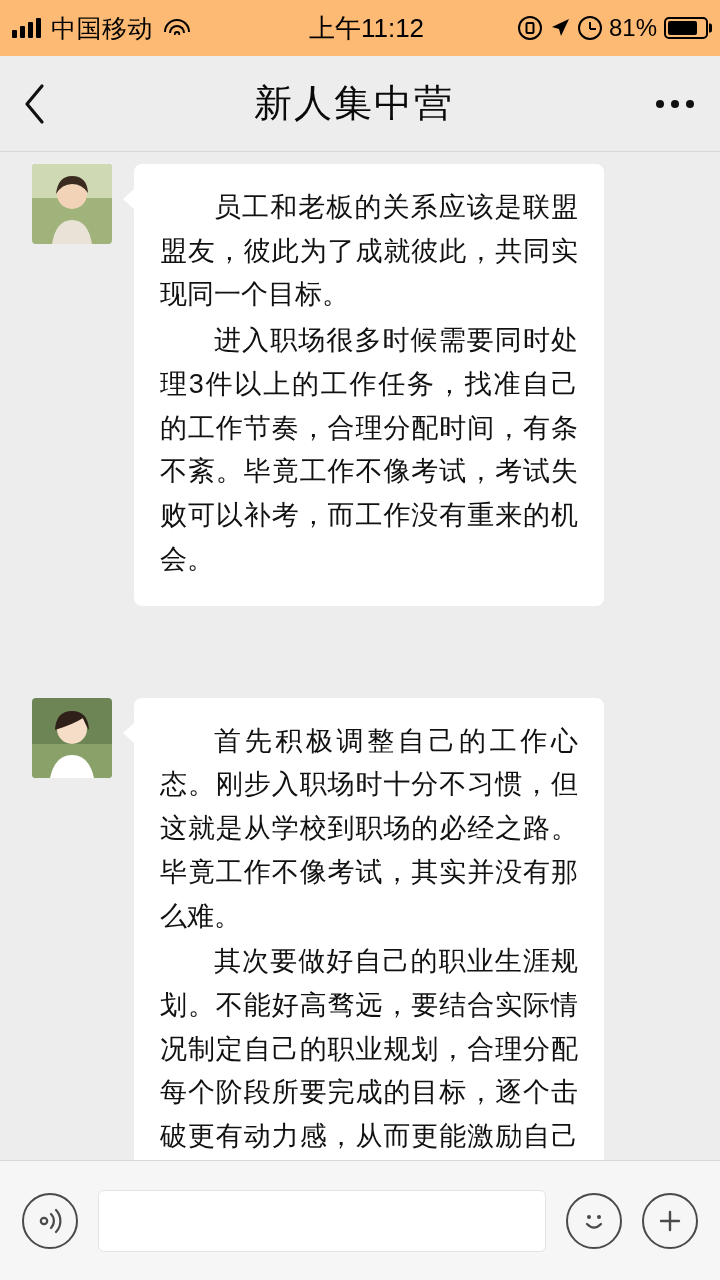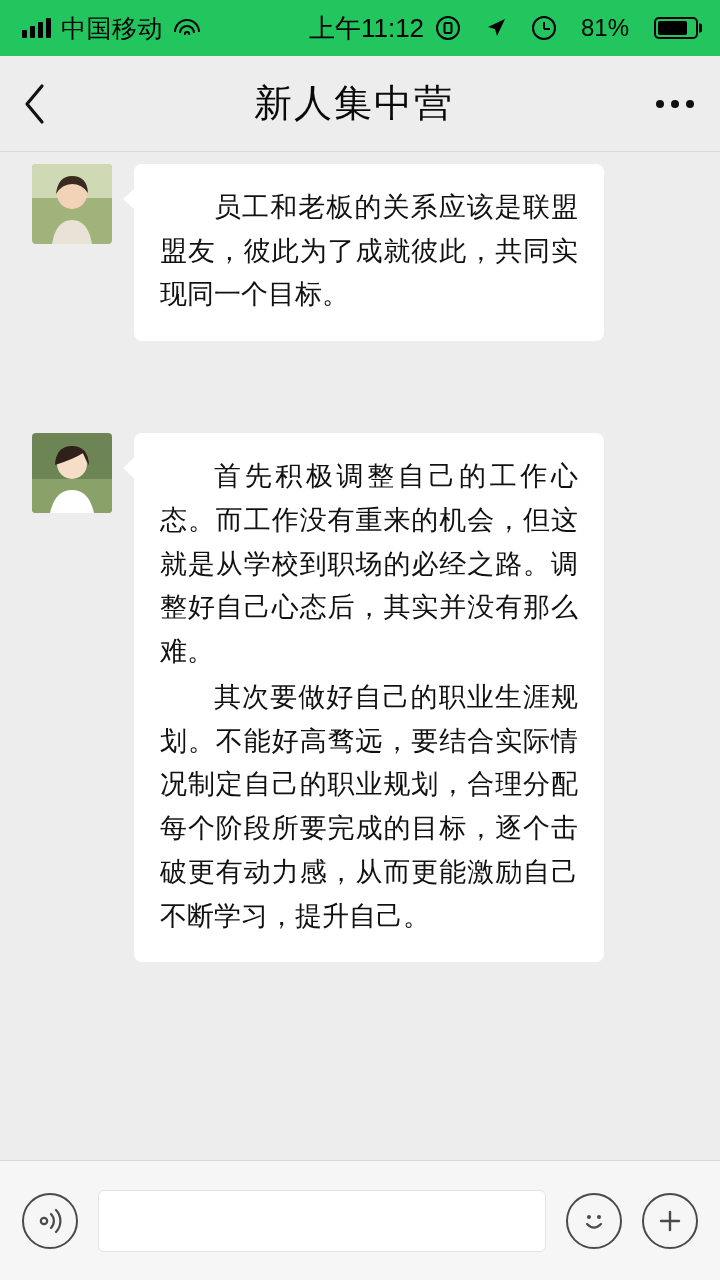--- a/index.html
+++ b/index.html
@@ -7,24 +7,24 @@
     width: 720px; height: 1280px;
     font-family: "Liberation Sans", "DejaVu Sans", sans-serif;
     background: #ededed;
     overflow: hidden;
   }
   body { position: relative; }
 
   
   .status-bar {
     height: 56px;
-    background: #22c55e;
+    background: #fdba74;
     display: flex;
     align-items: center;
-    padding: 0 22px;
+    padding: 0 12px;
     position: relative;
   }
   .status-left { display: flex; align-items: center; gap: 10px; }
   .signal-bars { display: flex; align-items: flex-end; gap: 3px; height: 20px; }
   .signal-bars i { display: block; width: 5px; background: #000; border-radius: 1px; }
   .signal-bars i:nth-child(1) { height: 8px; }
   .signal-bars i:nth-child(2) { height: 12px; }
   .signal-bars i:nth-child(3) { height: 16px; }
   .signal-bars i:nth-child(4) { height: 20px; }
   .carrier { font-size: 25px; color: #000; letter-spacing: 0.5px; }
@@ -32,21 +32,21 @@
   .wifi span { position: absolute; left: 50%; transform: translateX(-50%); border: 2.6px solid #000; border-bottom: none; border-radius: 50% 50% 0 0 / 100% 100% 0 0; }
   .wifi .w1 { width: 26px; height: 13px; top: 1px; }
   .wifi .w2 { width: 16px; height: 8px; top: 7px; }
   .wifi .w3 { width: 7px; height: 4px; top: 13px; border-radius: 50% 50% 0 0 / 100% 100% 0 0; }
   .status-time {
     position: absolute; left: 13px; right: 0; text-align: center;
     font-size: 26px; color: #000; font-weight: 400;
     pointer-events: none;
   }
   .status-right {
-    margin-left: auto; display: flex; align-items: center; gap: 25px;
+    margin-left: auto; display: flex; align-items: center; gap: 7px;
   }
   .ic-round { width: 24px; height: 24px; border: 2.2px solid #000; border-radius: 50%; position: relative; }
   .ic-lock-in { position: absolute; width: 9px; height: 12px; border: 2px solid #000; border-radius: 2px; left: 50%; top: 50%; transform: translate(-50%,-50%); }
   .ic-nav { width: 22px; height: 22px; position: relative; }
   .ic-nav svg { display: block; }
   .ic-alarm { width: 24px; height: 24px; border: 2.2px solid #000; border-radius: 50%; position: relative; }
   .ic-alarm::before { content:""; position:absolute; width:2px; height:7px; background:#000; left:50%; top:4px; transform:translateX(-50%); }
   .ic-alarm::after { content:""; position:absolute; width:6px; height:2px; background:#000; left:50%; top:10px; }
   .batt-pct { font-size: 24px; color: #000; }
   .battery { width: 44px; height: 22px; border: 2.2px solid #000; border-radius: 5px; position: relative; padding: 2px; }
@@ -213,35 +213,36 @@
       <svg viewBox="0 0 80 80" preserveAspectRatio="none">
         <rect width="80" height="80" fill="#9fb37a"></rect>
         <rect width="80" height="34" fill="#cfd9b4"></rect>
         <circle cx="40" cy="30" r="15" fill="#f2d3b8"></circle>
         <path d="M24 30 q2-18 16-18 q15 0 16 17 q-6-9-16-9 q-10 0-16 10z" fill="#3a2a20"></path>
         <path d="M20 80 q4-24 20-24 q16 0 20 24z" fill="#e9e2d6"></path>
       </svg>
     </div>
     <div class="bubble">
       <p>员工和老板的关系应该是联盟盟友，彼此为了成就彼此，共同实现同一个目标。</p>
+      <p>进入职场很多时候需要同时处理3件以上的工作任务，找准自己的工作节奏，合理分配时间，有条不紊。毕竟工作不像考试，考试失败可以补考，而工作没有重来的机会。</p>
     </div>
   </div>
 
   <div class="msg-row">
     <div class="avatar">
       <svg viewBox="0 0 80 80" preserveAspectRatio="none">
         <rect width="80" height="80" fill="#6d8455"></rect>
         <rect y="46" width="80" height="34" fill="#8aa26a"></rect>
         <circle cx="40" cy="31" r="15" fill="#f5ddc8"></circle>
         <path d="M23 32 q1-19 17-19 q16 0 17 19 q-3-4-6-12 q-9 6-28 12z" fill="#2f2119"></path>
         <path d="M18 80 q5-23 22-23 q17 0 22 23z" fill="#ffffff"></path>
       </svg>
     </div>
     <div class="bubble">
-      <p>首先积极调整自己的工作心态。而工作没有重来的机会，但这就是从学校到职场的必经之路。调整好自己心态后，其实并没有那么难。</p>
+      <p>首先积极调整自己的工作心态。刚步入职场时十分不习惯，但这就是从学校到职场的必经之路。毕竟工作不像考试，其实并没有那么难。</p>
       <p>其次要做好自己的职业生涯规划。不能好高骛远，要结合实际情况制定自己的职业规划，合理分配每个阶段所要完成的目标，逐个击破更有动力感，从而更能激励自己不断学习，提升自己。</p>
     </div>
   </div>
 
 </div>
 
 <div class="input-bar">
   <div class="circ-btn">
     <svg width="32" height="32" viewBox="0 0 32 32">
       <circle cx="10" cy="16" r="3.2" fill="none" stroke="#4a4a4a" stroke-width="2.2"></circle>

